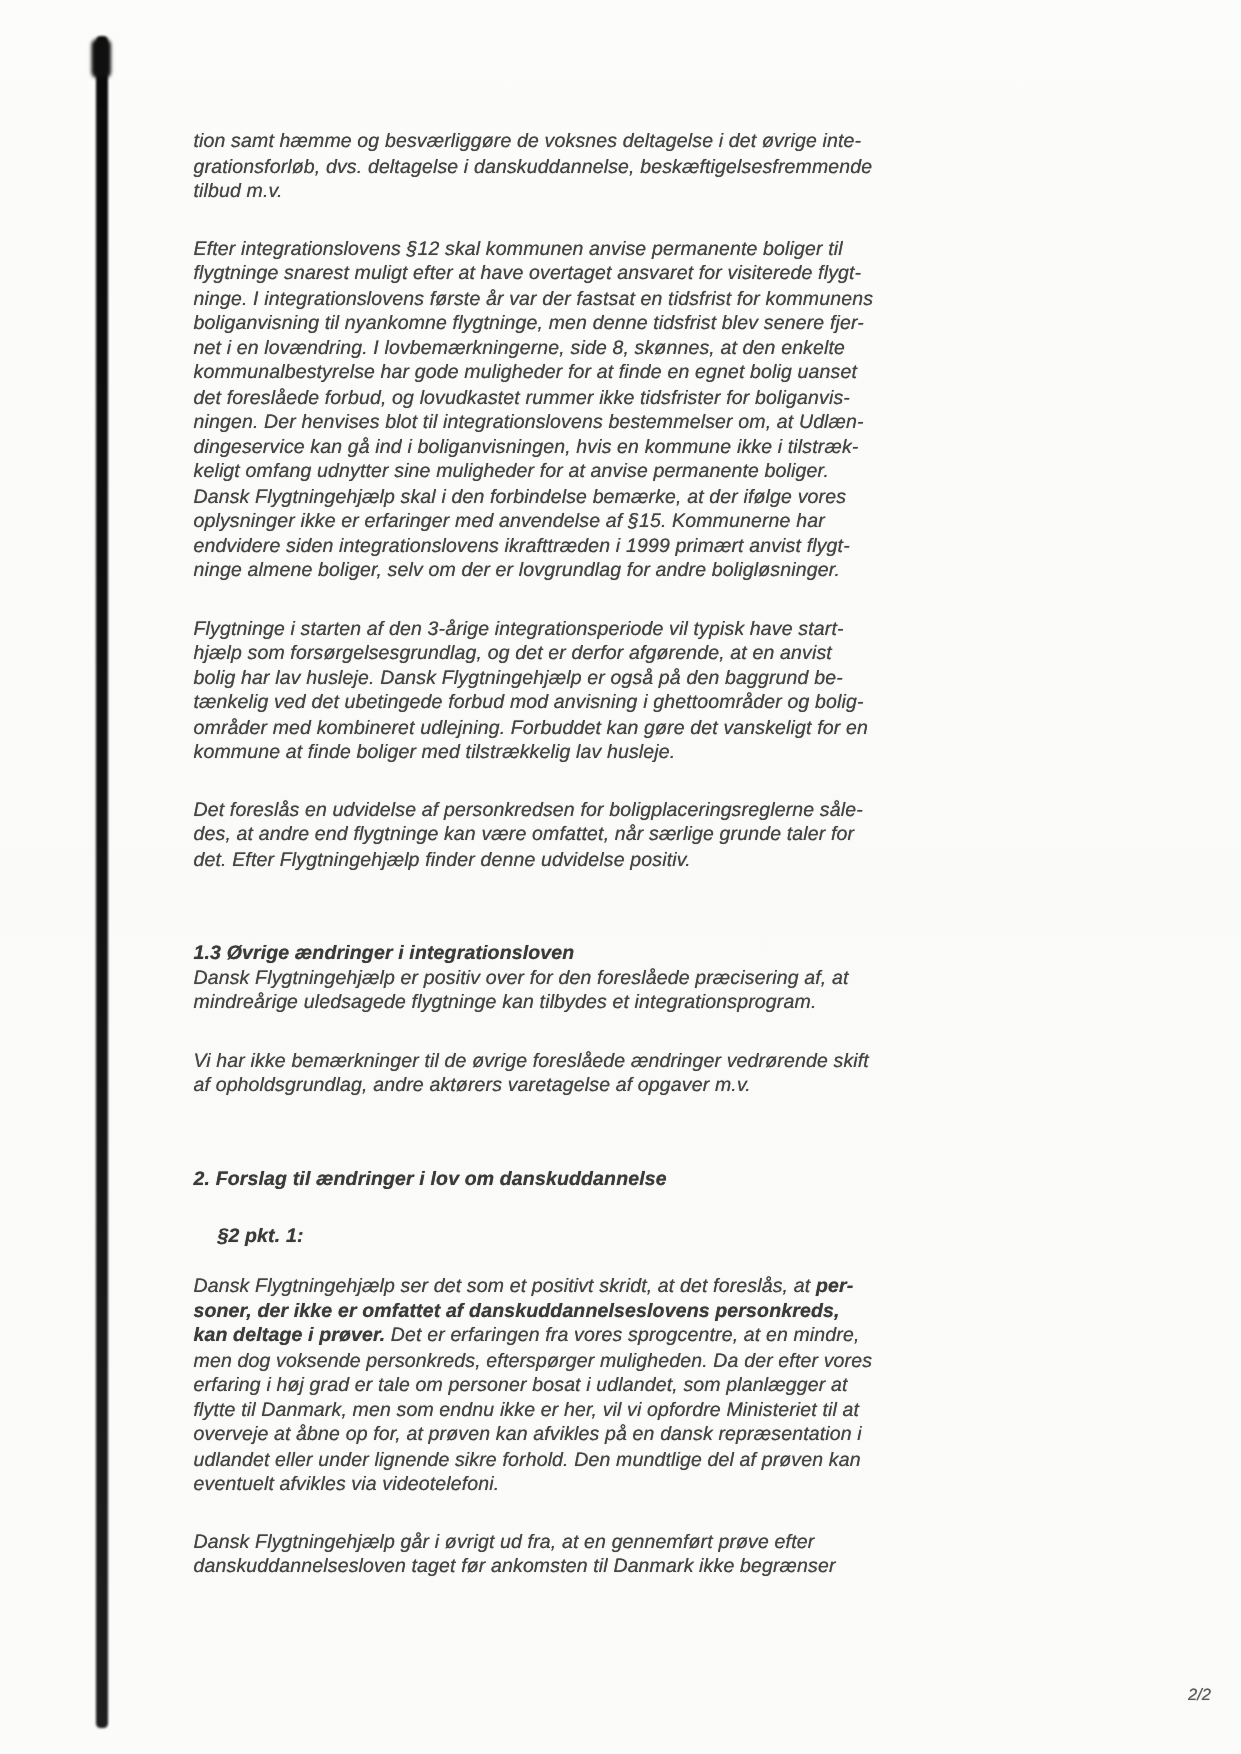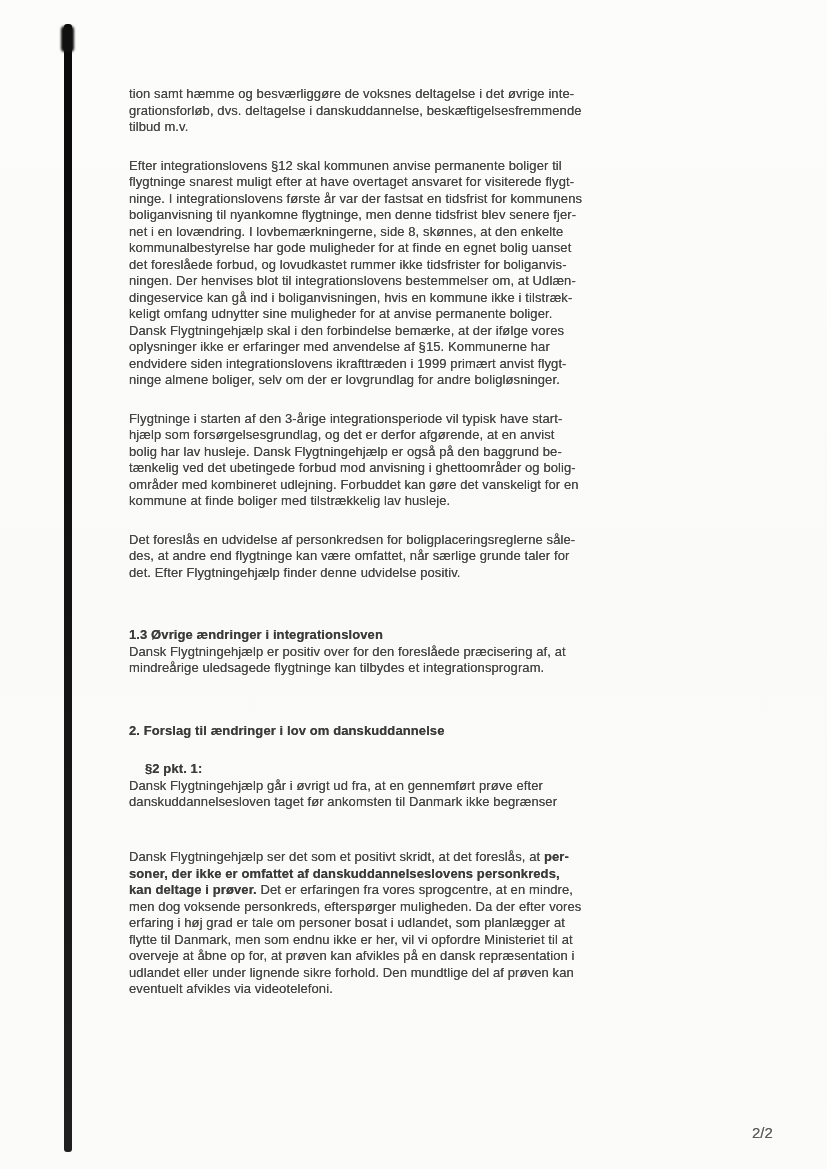--- a/index.html
+++ b/index.html
@@ -1,15 +1,15 @@
 <!DOCTYPE html>
 <html><head>
 <meta charset="utf-8">
 <style>
-  * { margin: 0; padding: 0; box-sizing: border-box; }
+  * { margin: 0; padding: 0; box-sizing: border-box; font-style: italic; }
   html, body { width: 827px; height: 1169px; }
   body {
     position: relative;
     background: #fbfbf9;
     font-family: "Liberation Sans", "DejaVu Sans", sans-serif;
     overflow: hidden;
   }
   .page {
     position: absolute;
     inset: 0;
@@ -55,23 +55,23 @@
   .heading {
     white-space: pre-line;
     font-weight: bold;
     color: #3b3b3b;
     margin: 46px 0 0 0;
   }
   .heading.tight { margin-top: 22px; margin-left: 16px; }
   .bold { font-weight: bold; color: #3b3b3b; }
   .page-number {
     position: absolute;
-    left: 752px;
+    left: 792px;
     top: 1124px;
-    font-size: 15px;
+    font-size: 11px;
     color: #5d5d5d;
     text-shadow: 0 0 0.5px rgba(90,90,90,0.8);
   }
 </style>
 </head>
 <body>
 
 <div class="page">
 
   <div class="scan-edge"></div>
@@ -107,37 +107,39 @@
 
     <p class="para">Det foreslås en udvidelse af personkredsen for boligplaceringsreglerne såle-
 des, at andre end flygtninge kan være omfattet, når særlige grunde taler for
 det. Efter Flygtningehjælp finder denne udvidelse positiv.</p>
 
     <p class="heading">1.3 Øvrige ændringer i integrationsloven</p>
 
     <p class="para">Dansk Flygtningehjælp er positiv over for den foreslåede præcisering af, at
 mindreårige uledsagede flygtninge kan tilbydes et integrationsprogram.</p>
 
+    <p class="para">Vi har ikke bemærkninger til de øvrige foreslåede ændringer vedrørende skift
+af opholdsgrundlag, andre aktørers varetagelse af opgaver m.v.</p>
 
     <p class="heading">2. Forslag til ændringer i lov om danskuddannelse</p>
 
     <p class="heading tight">§2 pkt. 1:</p>
-
-    <p class="para">Dansk Flygtningehjælp går i øvrigt ud fra, at en gennemført prøve efter
-danskuddannelsesloven taget før ankomsten til Danmark ikke begrænser</p>
 
     <p class="para">
       <span>Dansk Flygtningehjælp ser det som et positivt skridt, at det foreslås, at </span><span class="bold">per-
 soner, der ikke er omfattet af danskuddannelseslovens personkreds,
 kan deltage i prøver.</span><span> Det er erfaringen fra vores sprogcentre, at en mindre,
 men dog voksende personkreds, efterspørger muligheden. Da der efter vores
 erfaring i høj grad er tale om personer bosat i udlandet, som planlægger at
 flytte til Danmark, men som endnu ikke er her, vil vi opfordre Ministeriet til at
 overveje at åbne op for, at prøven kan afvikles på en dansk repræsentation i
 udlandet eller under lignende sikre forhold. Den mundtlige del af prøven kan
 eventuelt afvikles via videotelefoni.</span>
     </p>
 
+    <p class="para">Dansk Flygtningehjælp går i øvrigt ud fra, at en gennemført prøve efter
+danskuddannelsesloven taget før ankomsten til Danmark ikke begrænser</p>
+
   </div>
 
   <div class="page-number">2/2</div>
 
 </div>
 
 </body></html>

